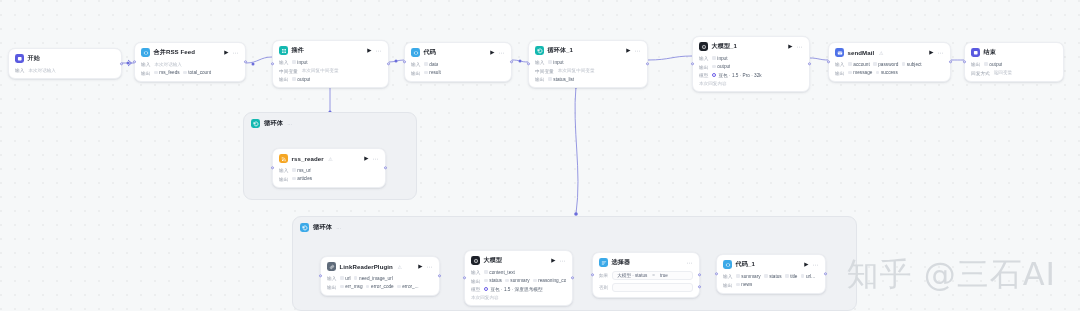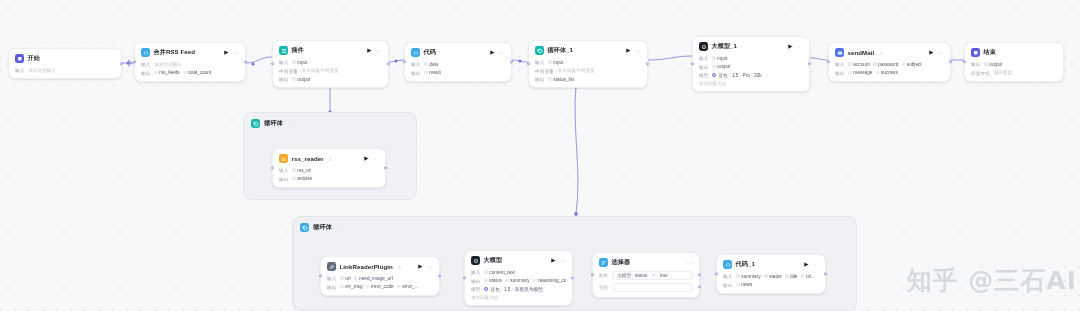--- a/index.html
+++ b/index.html
@@ -104,26 +104,25 @@
     z-index: 4;
   }
   .port.left { left: -2px; }
   .port.right { right: -2px; }
   
   #edges { position: absolute; inset: 0; width: 1080px; height: 311px; pointer-events: none; z-index: 1; }
   .node, .group { z-index: 2; }
   .group { z-index: 1; }
   
   #watermark {
-    position: absolute; right: 3px; bottom: 14px;
-    font-size: 25px; color: #d6dade; letter-spacing: 1px;
+    position: absolute; right: 24px; bottom: 14px;
+    font-size: 32px; color: #d6dade; letter-spacing: 1px;
     font-family: "DejaVu Sans", sans-serif;
     white-space: nowrap;
     z-index: 6;
-    font-weight: bold;
   }
 </style>
 </head>
 <body>
 
 <div id="canvas">
 
   <svg id="edges">
     <g fill="none" stroke="#8a8cdf" stroke-width="0.9">
 

